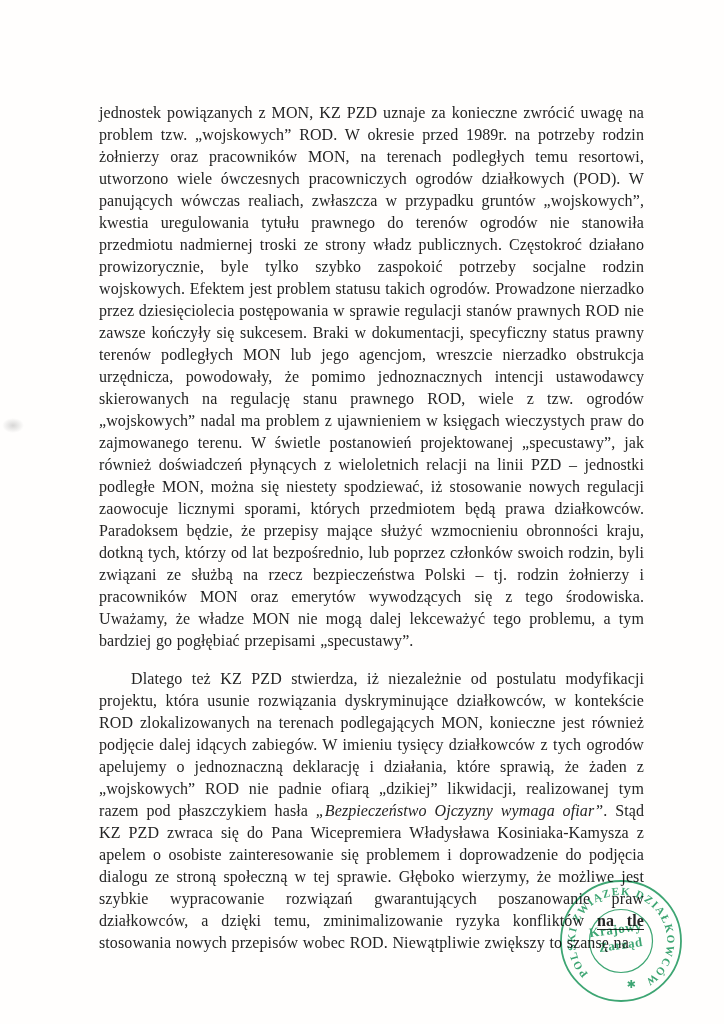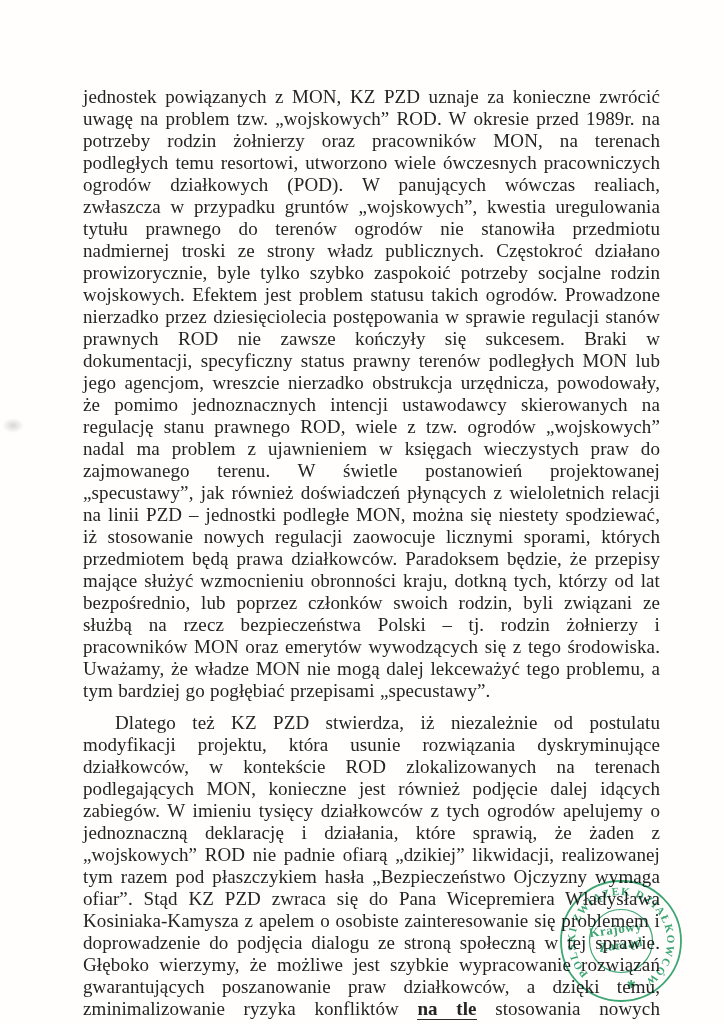--- a/index.html
+++ b/index.html
@@ -20,32 +20,32 @@
     inset: 0;
     background: #fffefd;
   }
   .content {
     position: absolute;
     left: 83px;
     top: 86px;
     width: 577px;
   }
   p.para {
-    margin: 0;
-    font-size: 19px;
+    margin: 16px;
+    font-size: 16px;
     line-height: 22px;
     text-align: justify;
     letter-spacing: 0.1px;
     word-spacing: 0.5px;
   }
   p.para.second {
     margin-top: 10px;
     text-indent: 32px;
   }
-  .italic { }
+  .italic { font-style: italic; }
   .underline-mark { border-bottom: 1.6px solid #2b2b2b; font-weight: bold; }
   .smudge {
     position: absolute;
     left: 2px;
     top: 418px;
     width: 22px;
     height: 15px;
     background: radial-gradient(ellipse at center, rgba(130,130,130,0.32), rgba(130,130,130,0) 70%);
   }
   .stamp {

